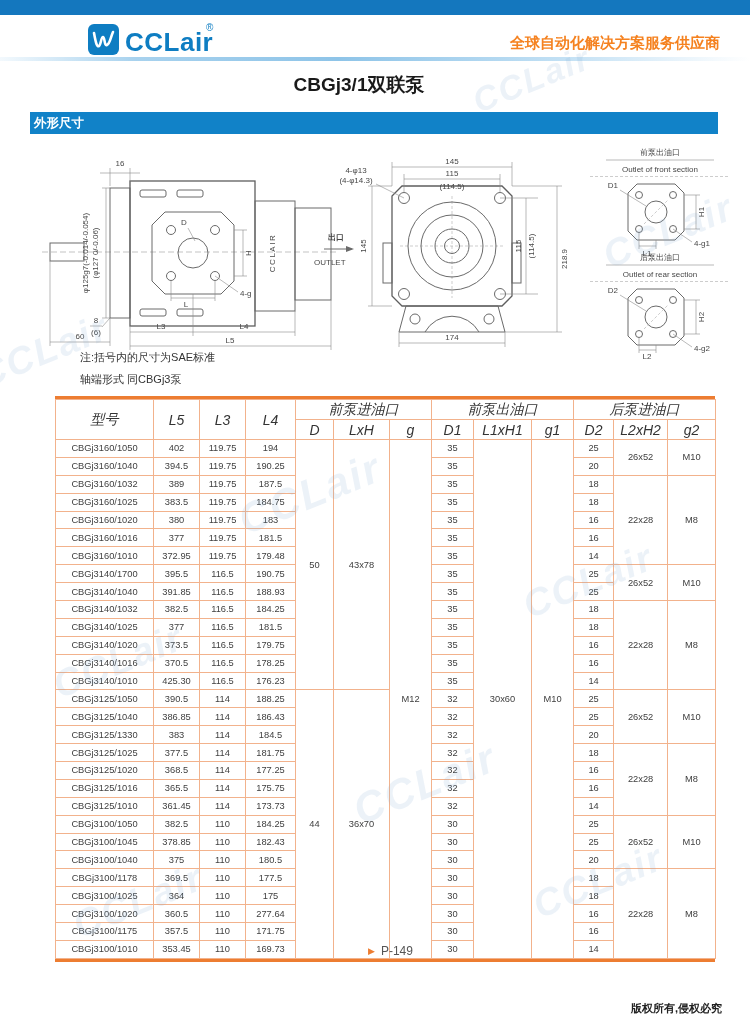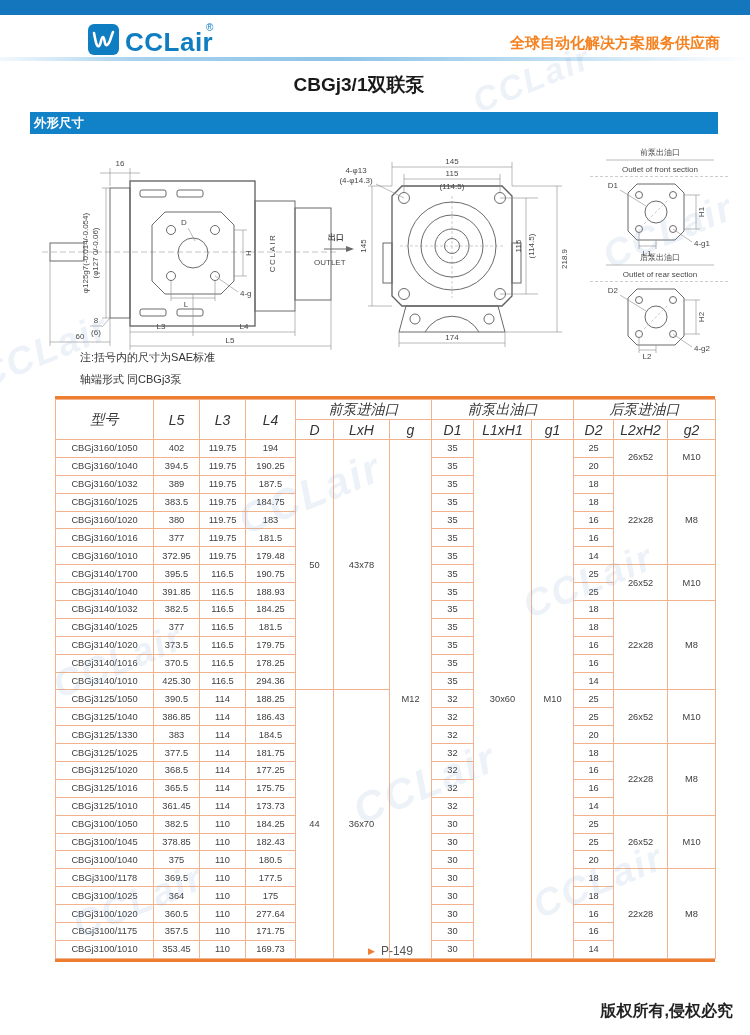--- a/index.html
+++ b/index.html
@@ -49,21 +49,21 @@
   table.spec { width:660px; border-collapse:collapse; table-layout:fixed; }
   table.spec th, table.spec td {
     border:1px solid #f2b28c; text-align:center; vertical-align:middle;
     padding:0; font-weight:normal; overflow:hidden; white-space:nowrap; }
   table.spec thead th { height:19px; font-size:14px; color:#333;font-style:italic; }
   table.spec tbody td { height:16.9px; font-size:9.3px; color:#404040; }
 
   
   .pageno-wrap { position:absolute; left:368px; top:944px; font-size:12px; color:#555; }
   .pageno-arrow { color:#ed7d31; font-size:9px; vertical-align:1px; margin-right:6px; }
-  .copyright { position:absolute; right:17px; top:1001px; font-size:16px; font-weight:bold; color:#222; }
+  .copyright { position:absolute; right:28px; top:1001px; font-size:11px; font-weight:bold; color:#222; }
 
   
   .wm { position:absolute; font-size:40px; font-weight:bold; font-style:italic;
     color:rgba(125,168,208,0.15); transform:rotate(-22deg); letter-spacing:2px;
     pointer-events:none; z-index:3; }
 </style>
 </head>
 <body>
 
 <div class="topbar"></div>
@@ -415,21 +415,21 @@
           <td>370.5</td>
           <td>116.5</td>
           <td>178.25</td>
           <td>35</td>
           <td>16</td>
         </tr>
         <tr>
           <td>CBGj3140/1010</td>
           <td>425.30</td>
           <td>116.5</td>
-          <td>294.36</td>
+          <td>176.23</td>
           <td>35</td>
           <td>14</td>
         </tr>
         <tr>
           <td>CBGj3125/1050</td>
           <td>390.5</td>
           <td>114</td>
           <td>188.25</td>
           <td rowspan="15">44</td>
           <td rowspan="15">36x70</td>

